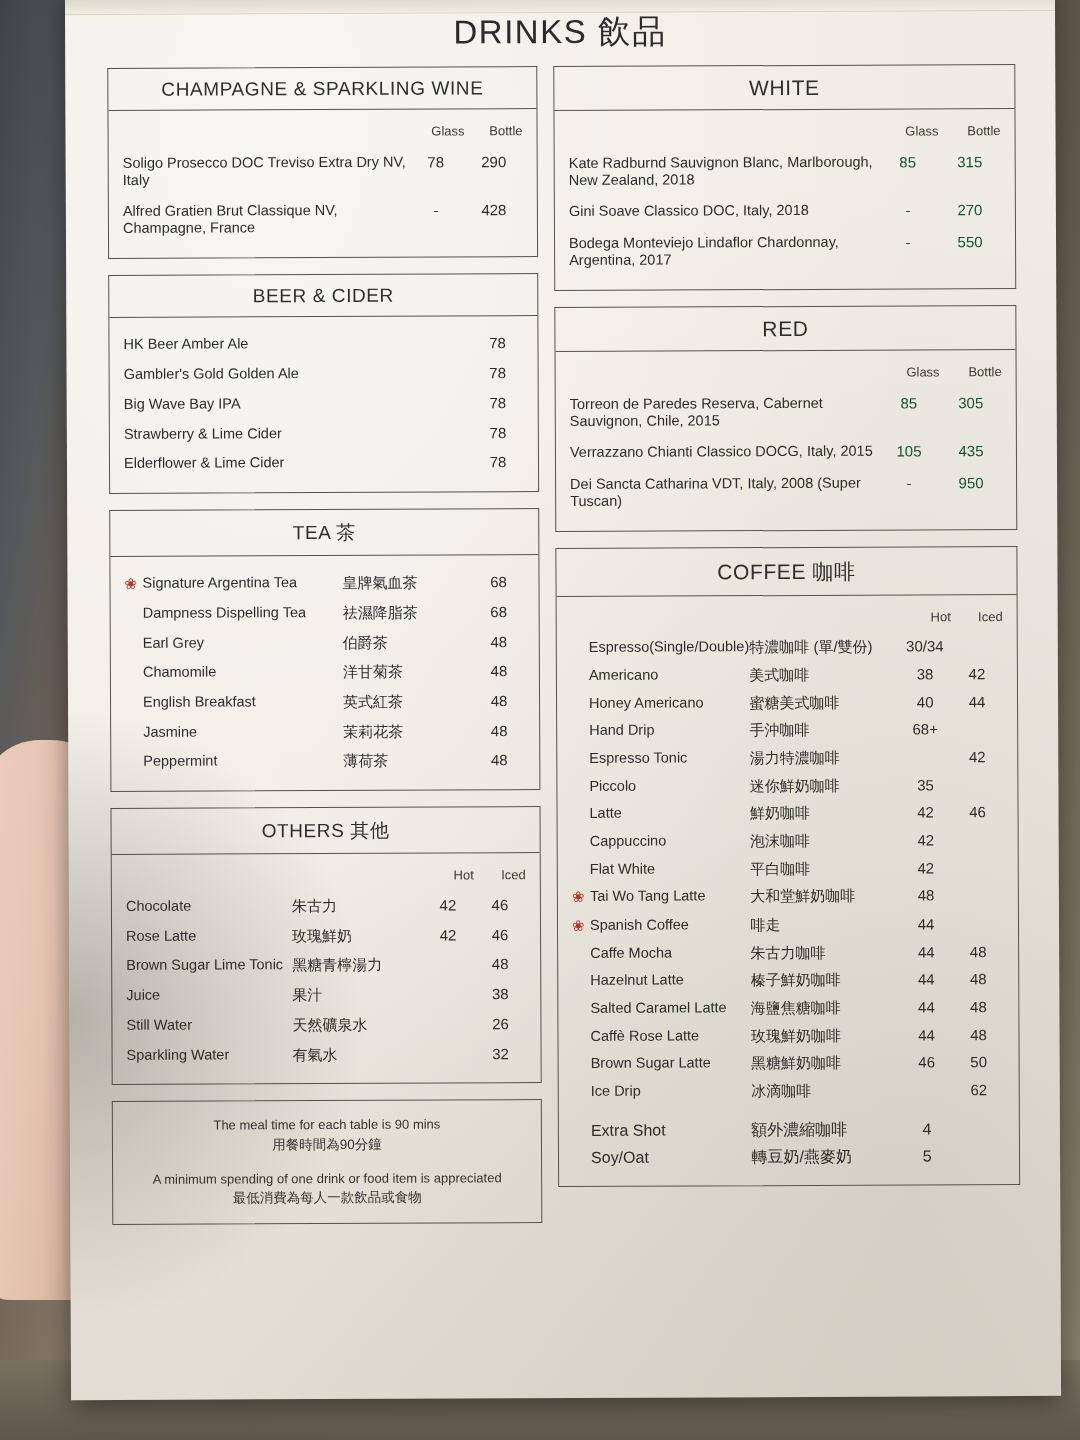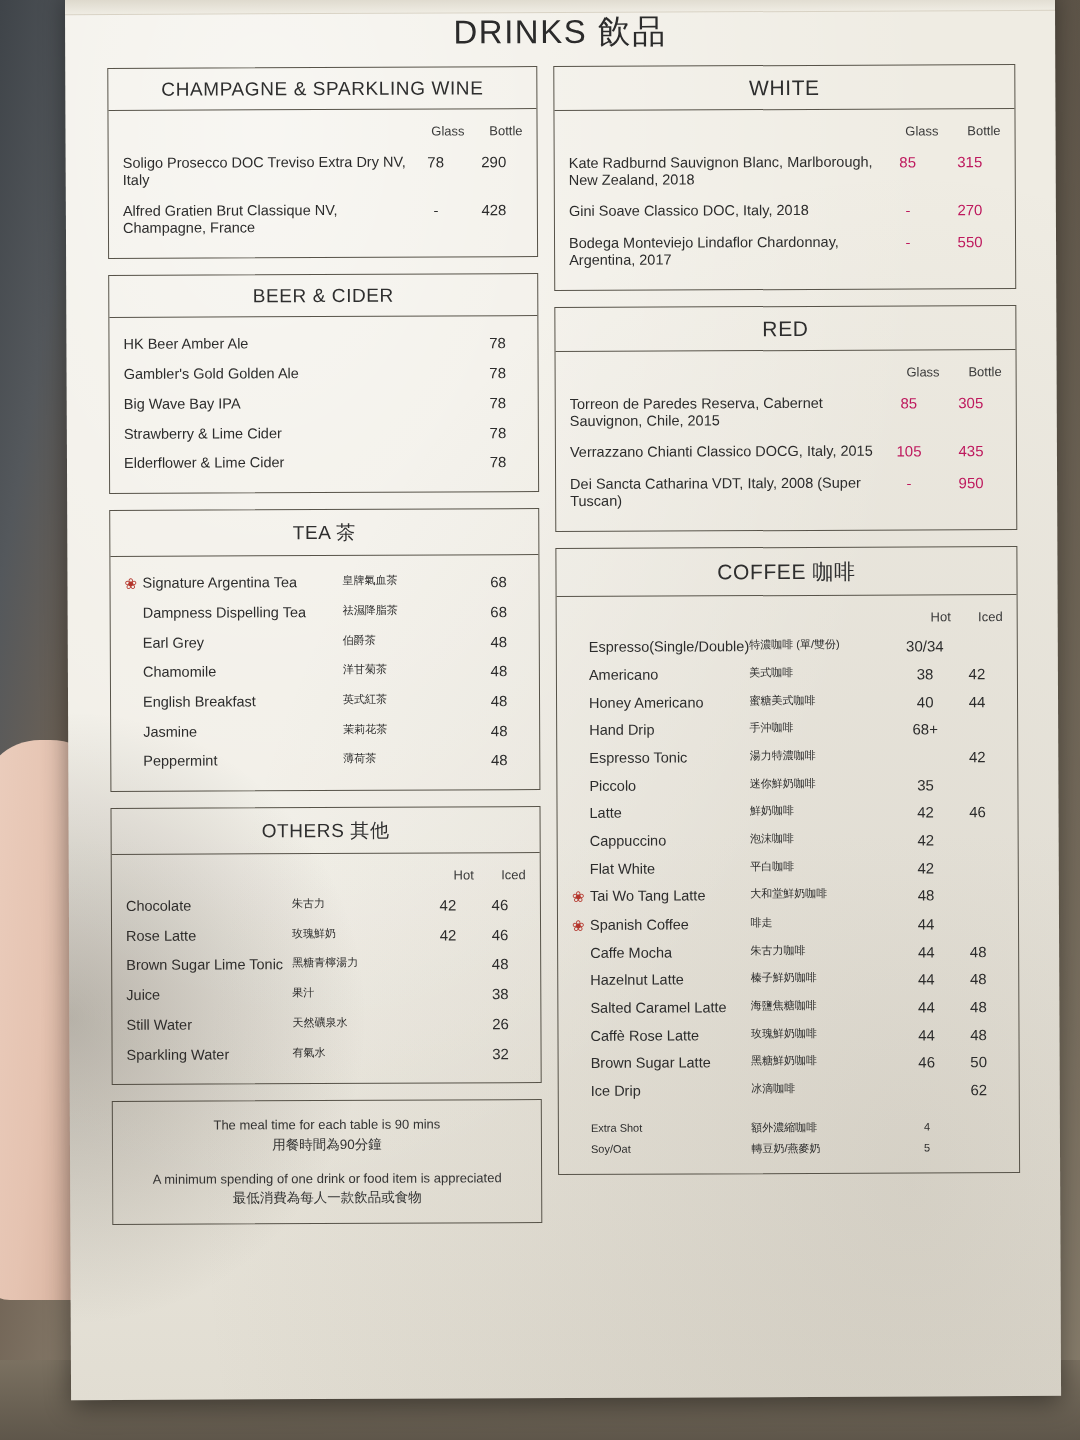--- a/index.html
+++ b/index.html
@@ -68,37 +68,37 @@
   .box-head{
     text-align:center;font-size:19px;letter-spacing:.6px;color:#2e2e2e;
     padding:10px 0 9px;border-bottom:1px solid #575349;
   }
   .box-head.big{font-size:21px;}
   .box-body{padding:12px 14px 14px;}
 
   table{width:100%;border-collapse:collapse;}
   td{font-size:14.5px;color:#2c2c2c;padding:5px 0;vertical-align:top;line-height:1.18;}
   td.en{width:auto;}
-  td.zh{width:130px;font-size:11px;}
+  td.zh{width:130px;font-size:15px;}
   td.num{width:52px;text-align:center;font-size:15px;color:#2c2c2c;}
-  td.num2{width:56px;text-align:center;font-size:15px;color:#be185d;}
+  td.num2{width:56px;text-align:center;font-size:15px;color:#14532d;}
   th{font-size:13px;font-weight:400;color:#3a3a3a;padding:2px 0 8px;text-align:right;}
   th.sp{text-align:left;}
   .sub{font-size:13.5px;}
 
   
   .flower{color:#b4352c;font-size:15px;display:inline-block;width:16px;margin-right:2px;}
 
   .notes{
     border:1px solid #575349;padding:14px 18px;text-align:center;margin-top:2px;
   }
   .notes .l1{font-size:13px;color:#333;line-height:1.5;}
   .notes .l2{font-size:13.5px;color:#333;line-height:1.5;}
   .notes .sep{height:14px;}
-  .small-rows td{font-size:11px;padding:4px 0;}
+  .small-rows td{font-size:16px;padding:4px 0;}
   .tight td{padding:6px 0;}
   .wine td{padding:7px 0;}
 </style>
 </head>
 <body>
 
 <div class="bg-left"></div>
 <div class="bg-right"></div>
 <div class="bg-bottom"></div>
 <div class="thumb"></div>

